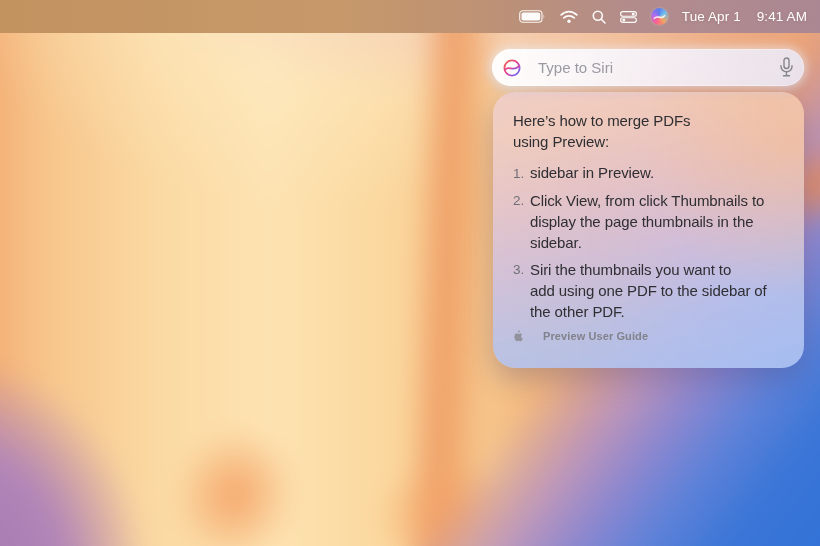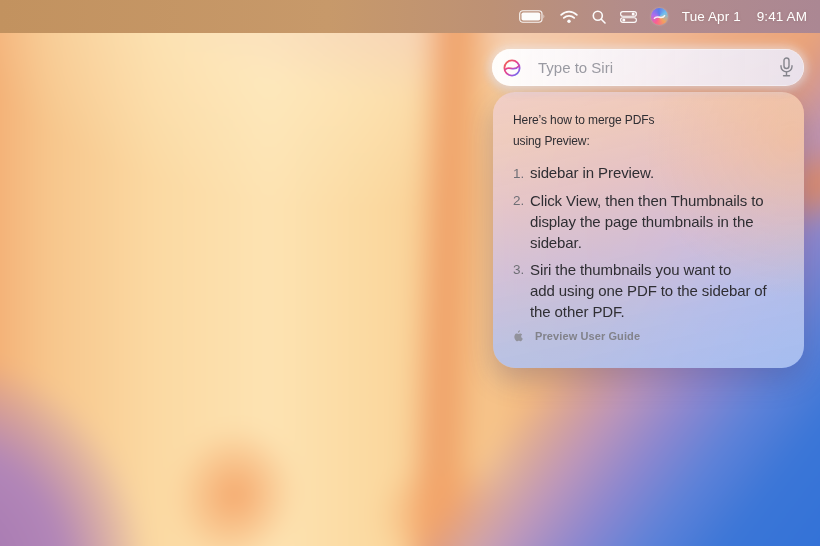--- a/index.html
+++ b/index.html
@@ -56,28 +56,28 @@
   .pill-icon { display:flex; align-items:center; justify-content:center; }
 
   
   .card { position:absolute; left:493px; top:92px; width:311px; height:276px; z-index:3;
     border-radius:22px; padding:18px 16px 12px 20px;
     background:
       radial-gradient(ellipse 230px 250px at 96% 16%, rgba(246,190,140,0.6), rgba(246,190,140,0) 65%),
       linear-gradient(168deg, rgba(240,206,201,0.94) 0%, rgba(238,205,196,0.92) 14%, rgba(226,198,210,0.9) 34%, rgba(206,193,226,0.9) 54%, rgba(182,194,235,0.92) 76%, rgba(170,193,240,0.94) 100%);
     backdrop-filter:blur(24px) saturate(140%);
     box-shadow:0 12px 28px rgba(60,60,120,0.28); }
-  .card-title { font-size:12px; line-height:21px; font-weight:500; color:#2f2e33;
+  .card-title { font-size:15px; line-height:21px; font-weight:500; color:#2f2e33;
     letter-spacing:-0.1px; margin-bottom:10px; }
   .step { display:flex; margin-bottom:6px; }
   .step-num { width:13px; margin-right:4px; flex:none; font-size:13.5px; line-height:21px;
     color:#6f6f76; text-align:left; padding-top:0.5px; }
   .step-lines { font-size:15px; line-height:21px; font-weight:500; color:#2f2e33; letter-spacing:-0.1px; }
   .line { white-space:nowrap; }
-  .card-source { margin-top:8px; display:flex; align-items:center; gap:12px;
+  .card-source { margin-top:8px; display:flex; align-items:center; gap:20px;
     font-size:11px; font-weight:700; color:#82828a; letter-spacing:0.1px; cursor:pointer; }
   .card-source svg { display:block; opacity:0.85; }
 </style>
 </head>
 <body>
 
 <div class="wallpaper">
   <div class="bg-base"></div>
   <div class="band-orange-mid"></div>
   <div class="band-orange-bl"></div>
@@ -162,21 +162,21 @@
   <div class="step">
     <span class="step-num">1.</span>
     <div class="step-lines">
       <div class="line">sidebar in Preview.</div>
     </div>
   </div>
 
   <div class="step">
     <span class="step-num">2.</span>
     <div class="step-lines">
-      <div class="line">Click View, then then Thumbnails to</div>
+      <div class="line">Click View, from click Thumbnails to</div>
       <div class="line">display the page thumbnails in the</div>
       <div class="line">sidebar.</div>
     </div>
   </div>
 
   <div class="step">
     <span class="step-num">3.</span>
     <div class="step-lines">
       <div class="line">Siri the thumbnails you want to</div>
       <div class="line">add using one PDF to the sidebar of</div>

